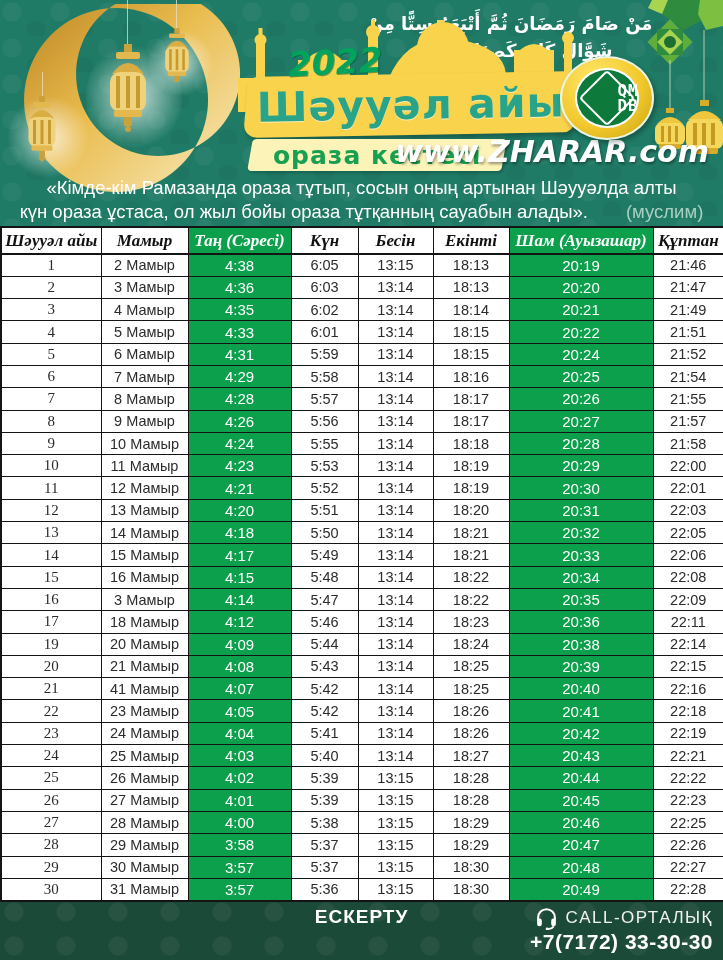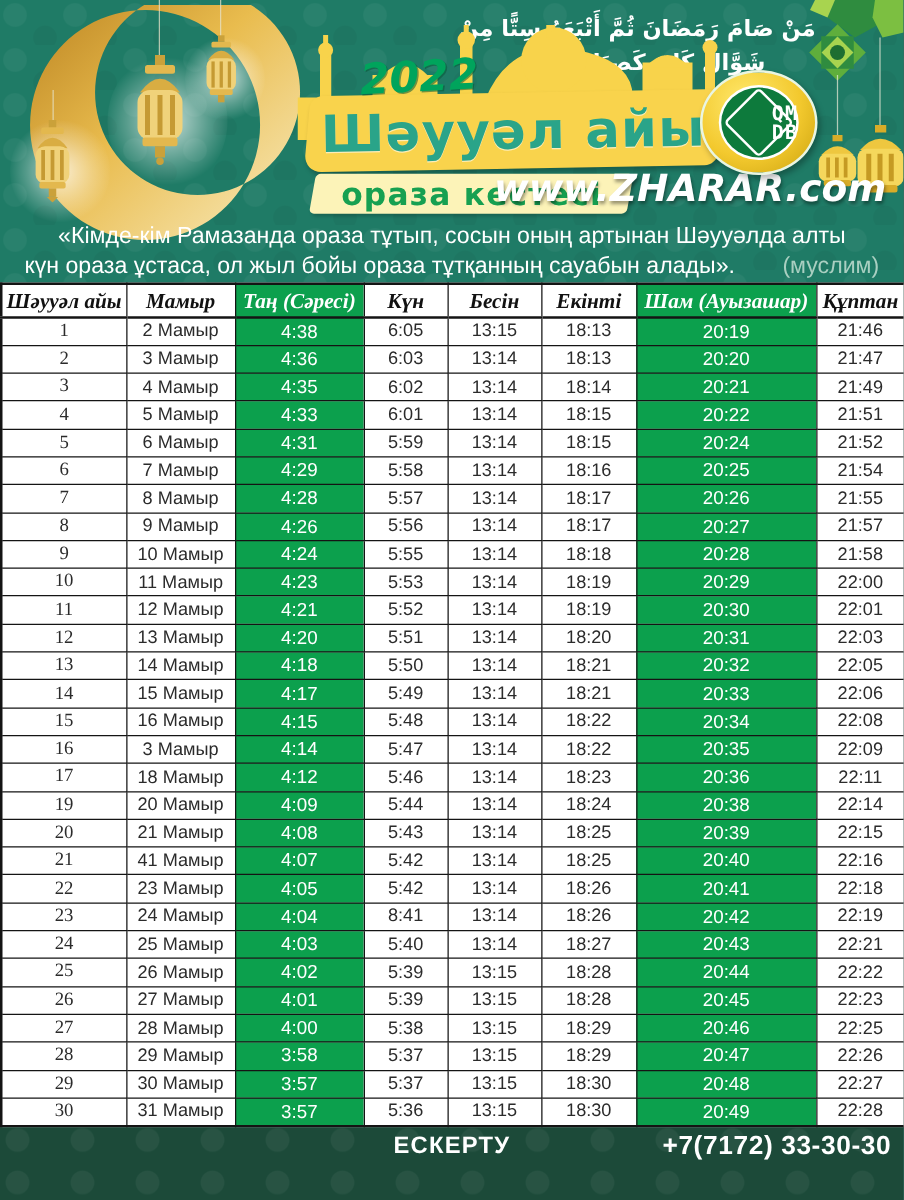--- a/index.html
+++ b/index.html
@@ -512,21 +512,21 @@
             <td class="col3">5:42</td>
             <td class="col4">13:14</td>
             <td class="col5">18:26</td>
             <td class="col6 green">20:41</td>
             <td class="col7">22:18</td>
           </tr>
           <tr>
             <td class="col0">23</td>
             <td class="col1">24 Мамыр</td>
             <td class="col2 green">4:04</td>
-            <td class="col3">8:41</td>
+            <td class="col3">5:41</td>
             <td class="col4">13:14</td>
             <td class="col5">18:26</td>
             <td class="col6 green">20:42</td>
             <td class="col7">22:19</td>
           </tr>
           <tr>
             <td class="col0">24</td>
             <td class="col1">25 Мамыр</td>
             <td class="col2 green">4:03</td>
             <td class="col3">5:40</td>
@@ -597,17 +597,27 @@
           </tr>
         </tbody>
     </table>
   </div>
 
   <div class="footer">
     <div class="note-wrap">
       <div class="note-title">ЕСКЕРТУ</div>
     </div>
     <div class="call-block">
+      <div class="call-row">
+        <svg width="25" height="25" viewBox="0 0 24 24">
+          <path d="M4 15v-3a8 8 0 0 1 16 0v3" stroke="#fff" stroke-width="2" fill="none"></path>
+          <rect x="3" y="13" width="4.5" height="7.5" rx="2.2" fill="#fff"></rect>
+          <rect x="16.5" y="13" width="4.5" height="7.5" rx="2.2" fill="#fff"></rect>
+          <path d="M19 20.5a6.5 6.5 0 0 1-5.5 2.5" stroke="#fff" stroke-width="1.8" fill="none"></path>
+          <circle cx="12.6" cy="23" r="1.4" fill="#fff"></circle>
+        </svg>
+        <span class="call-label">CALL-ОРТАЛЫҚ</span>
+      </div>
       <div class="call-phone">+7(7172) 33-30-30</div>
     </div>
   </div>
 
 </div>
 
 </body></html>

